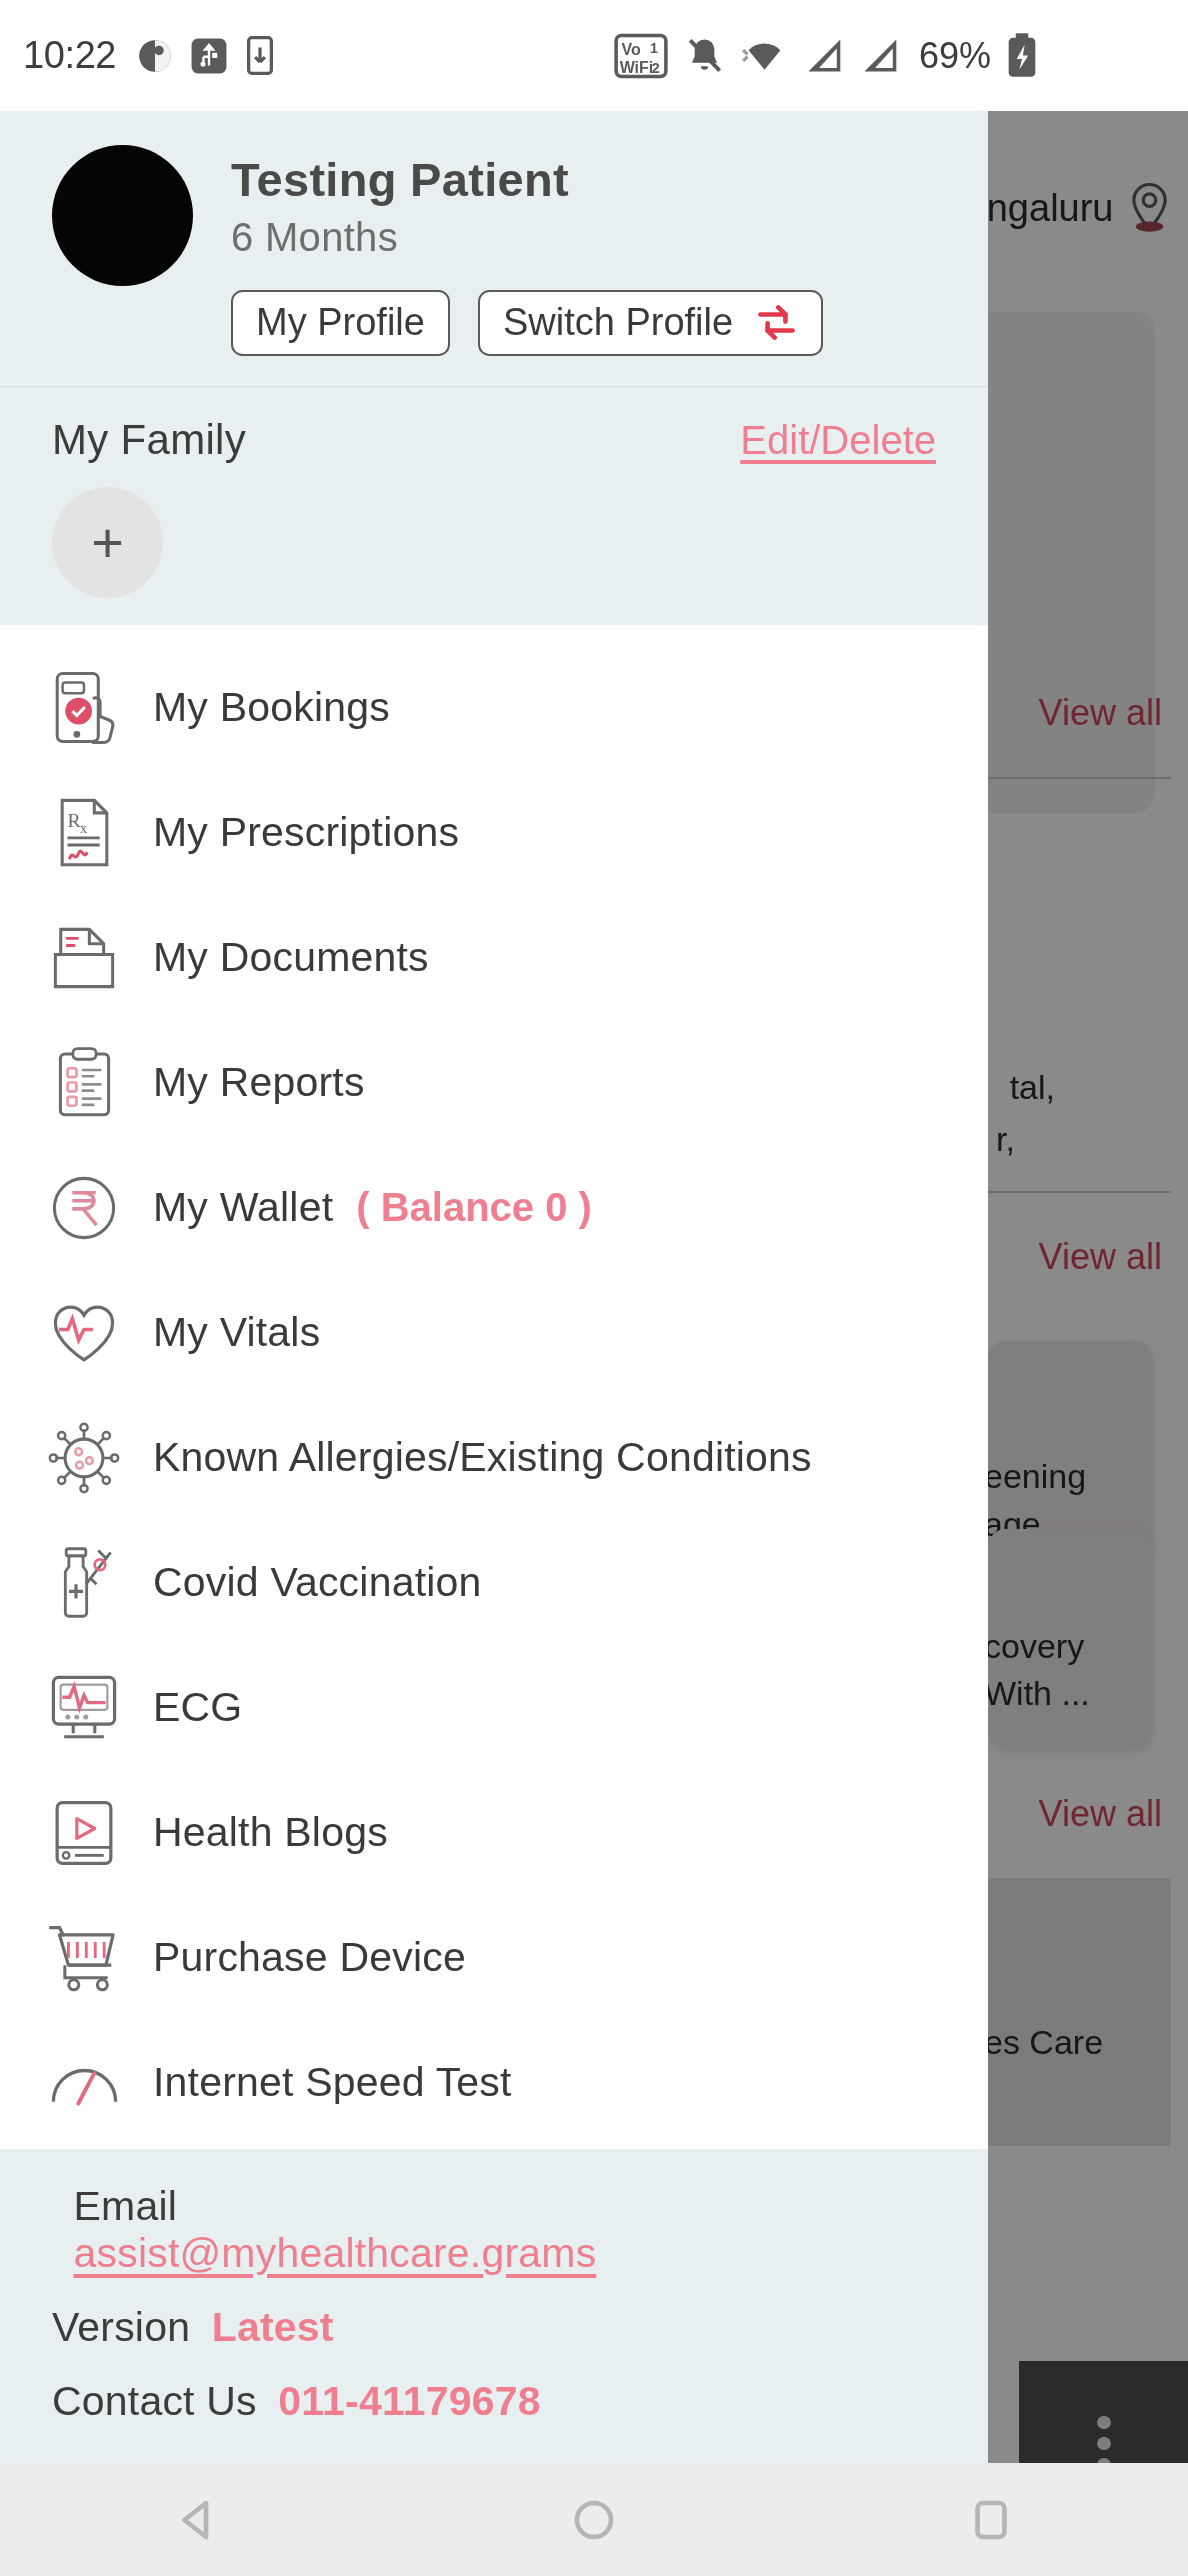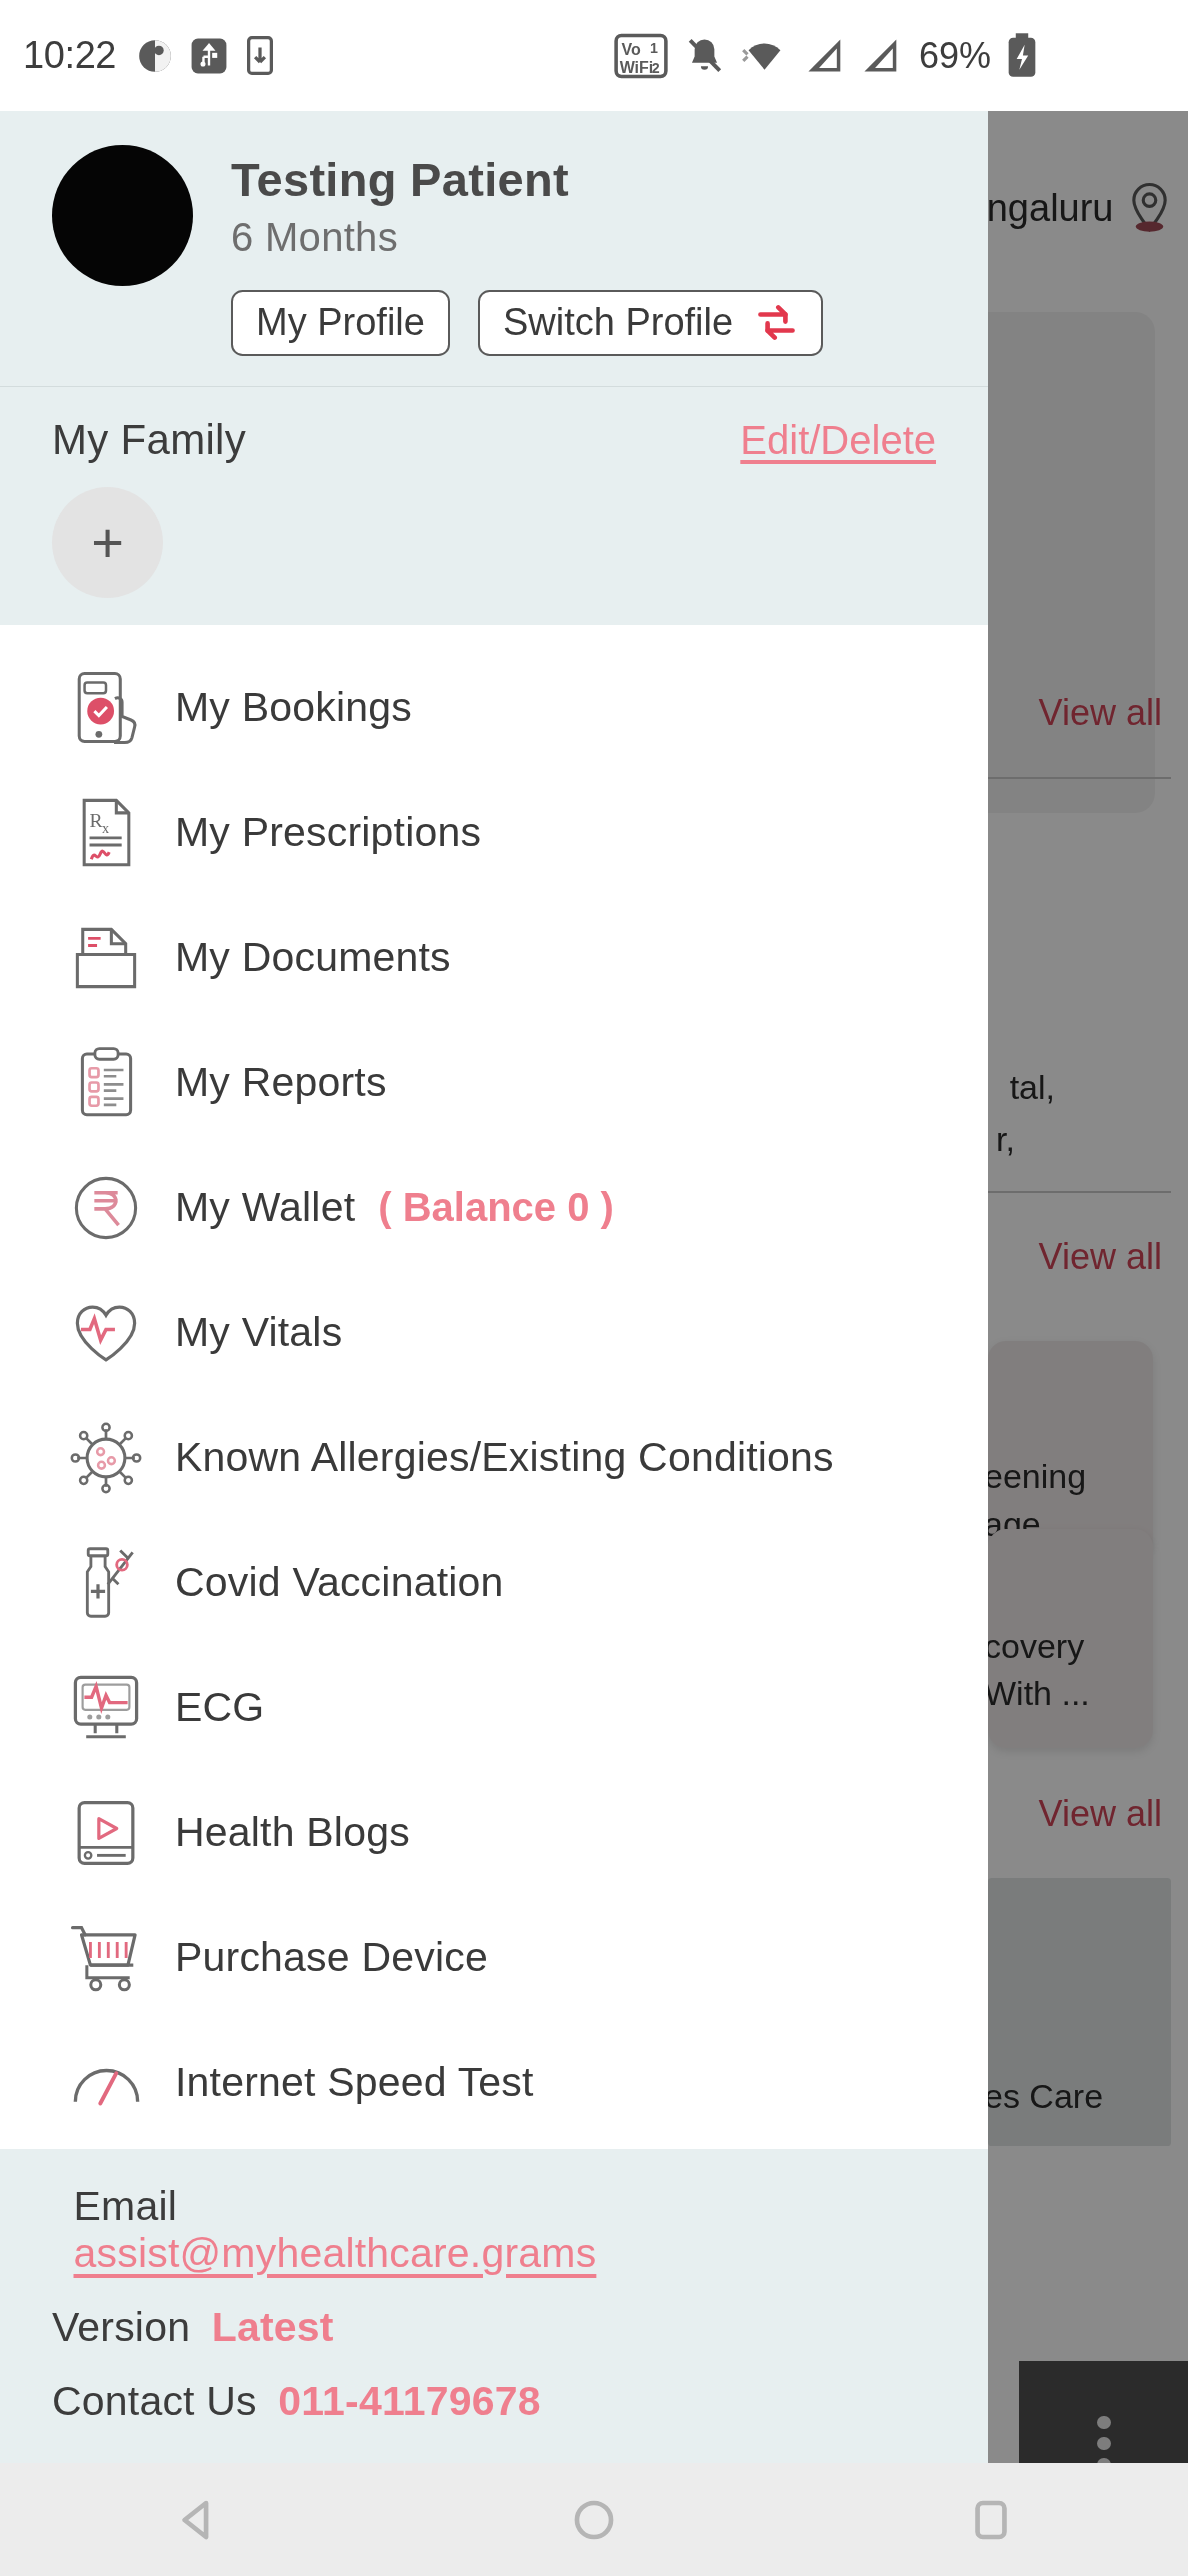--- a/index.html
+++ b/index.html
@@ -126,21 +126,21 @@
   .fam-add-plus{ font-size:56px; color:#555; line-height:1; font-weight:300; }
   .fam-av{
     width:111px; height:111px; border-radius:50%; background:#f0f0f0;
     display:flex; align-items:flex-end; justify-content:center; overflow:hidden;
   }
   .fam-label{ font-size:36px; color:#3c3c3c; white-space:nowrap; }
 
   
   .menu{ flex:1; background:#ffffff; padding-top:19.7px; overflow:hidden; }
   .mrow{
-    display:flex; align-items:center; height:125px; padding-left:64px;
+    display:flex; align-items:center; height:125px; padding-left:42px;
   }
   .mrow-ico{ width:84px; flex:none; display:flex; align-items:center; justify-content:center; }
   .mrow-label{ font-size:41px; color:#3a3a3a; margin-left:27px; letter-spacing:0.2px; white-space:nowrap; }
   .mrow-badge{ font-size:40px; color:#ef7f8e; font-weight:bold; margin-left:23px; white-space:nowrap; }
 
   
   .drawer-footer{
     background:#e7eff0; padding:27px 0 38px 52px; flex:none;
   }
   .frow{ display:flex; align-items:baseline; margin-top:27px; }
@@ -198,21 +198,21 @@
   <div class="bg-text" style="top:1346px; left:984px;">eening</div>
   <div class="bg-text" style="top:1394px; left:984px;">age ...</div>
 
   <div class="bg-tile" style="top:1418px; left:988px; width:165px; height:219px;"></div>
   <div class="bg-text" style="top:1516px; left:984px;">covery</div>
   <div class="bg-text" style="top:1563px; left:984px;">With ...</div>
 
   <div class="bg-viewall" style="top:1682px;">View all</div>
 
   <div class="bg-tile-grey" style="top:1767px; left:988px; width:183px; height:268px;"></div>
-  <div class="bg-text" style="top:1966px; left:984px;">es Care</div>
+  <div class="bg-text" style="top:1912px; left:984px;">es Care</div>
 </div>
 
 <div class="dim-overlay"></div>
 
 <div class="bottom-nav">
   <div class="nav-more">
     <span class="dots">
         <i></i>
         <i></i>
         <i></i>

